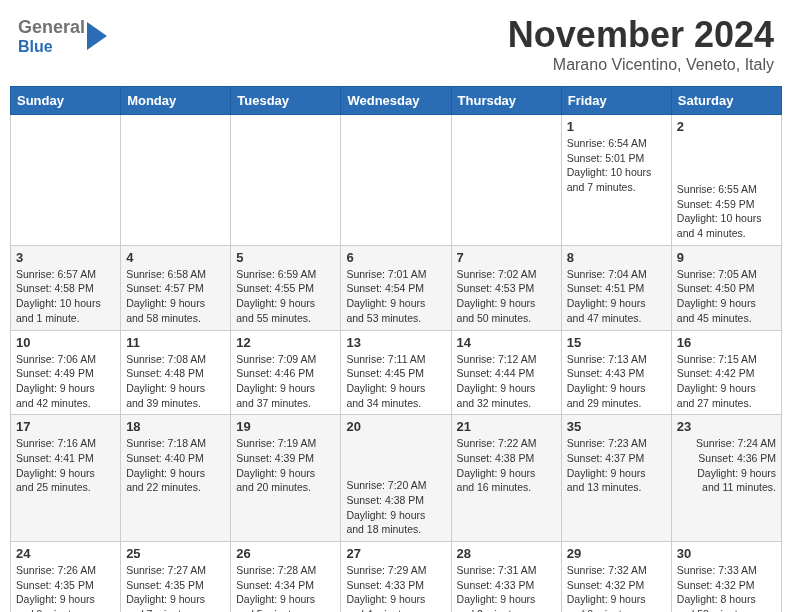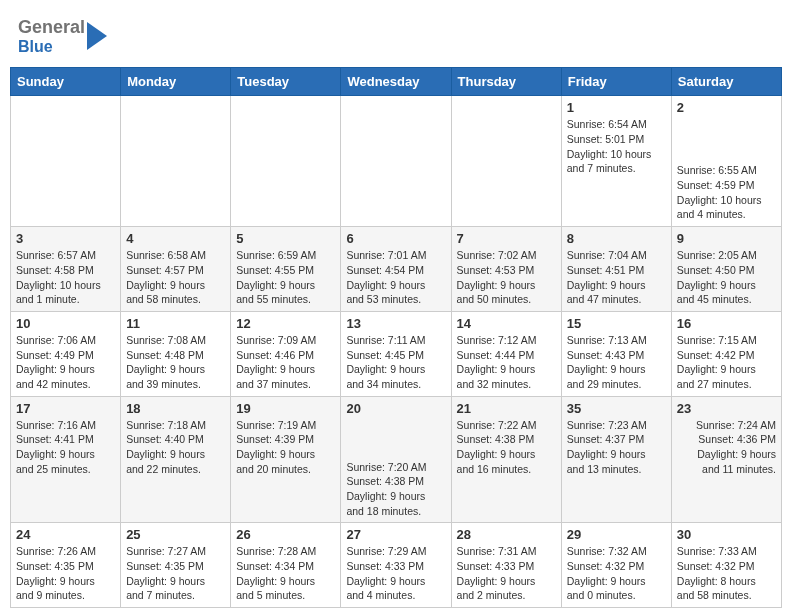--- a/index.html
+++ b/index.html
@@ -102,20 +102,24 @@
 <div class="header-area">
   <div class="logo">
     <div class="logo-text">
       <span class="logo-general">General</span>
       <span class="logo-blue">Blue</span>
     </div>
     <svg class="logo-icon" viewBox="0 0 20 28" xmlns="http://www.w3.org/2000/svg">
       <polygon points="0,28 20,14 0,0" fill="#2a6db5"></polygon>
     </svg>
   </div>
+  <div class="title-area">
+    <div class="month-title">November 2024</div>
+    <div class="location">Marano Vicentino, Veneto, Italy</div>
+  </div>
 </div>
 
 <table class="calendar">
   <thead>
     <tr>
     <th>Sunday</th>
         <th>Monday</th>
         <th>Tuesday</th>
         <th>Wednesday</th>
         <th>Thursday</th>
@@ -175,21 +179,21 @@
 Daylight: 9 hours and 50 minutes.</div>
         </td>
         <td>
           <span class="day-number">8</span>
           <div class="day-info" style="white-space: pre-line;">Sunrise: 7:04 AM
 Sunset: 4:51 PM
 Daylight: 9 hours and 47 minutes.</div>
         </td>
         <td>
           <span class="day-number">9</span>
-          <div class="day-info" style="white-space: pre-line;">Sunrise: 2:05 AM
+          <div class="day-info" style="white-space: pre-line;">Sunrise: 7:05 AM
 Sunset: 4:50 PM
 Daylight: 9 hours and 45 minutes.</div>
         </td>
       </tr>
       <tr>
         <td>
           <span class="day-number">10</span>
           <div class="day-info" style="white-space: pre-line;">Sunrise: 7:06 AM
 Sunset: 4:49 PM
 Daylight: 9 hours and 42 minutes.</div>

